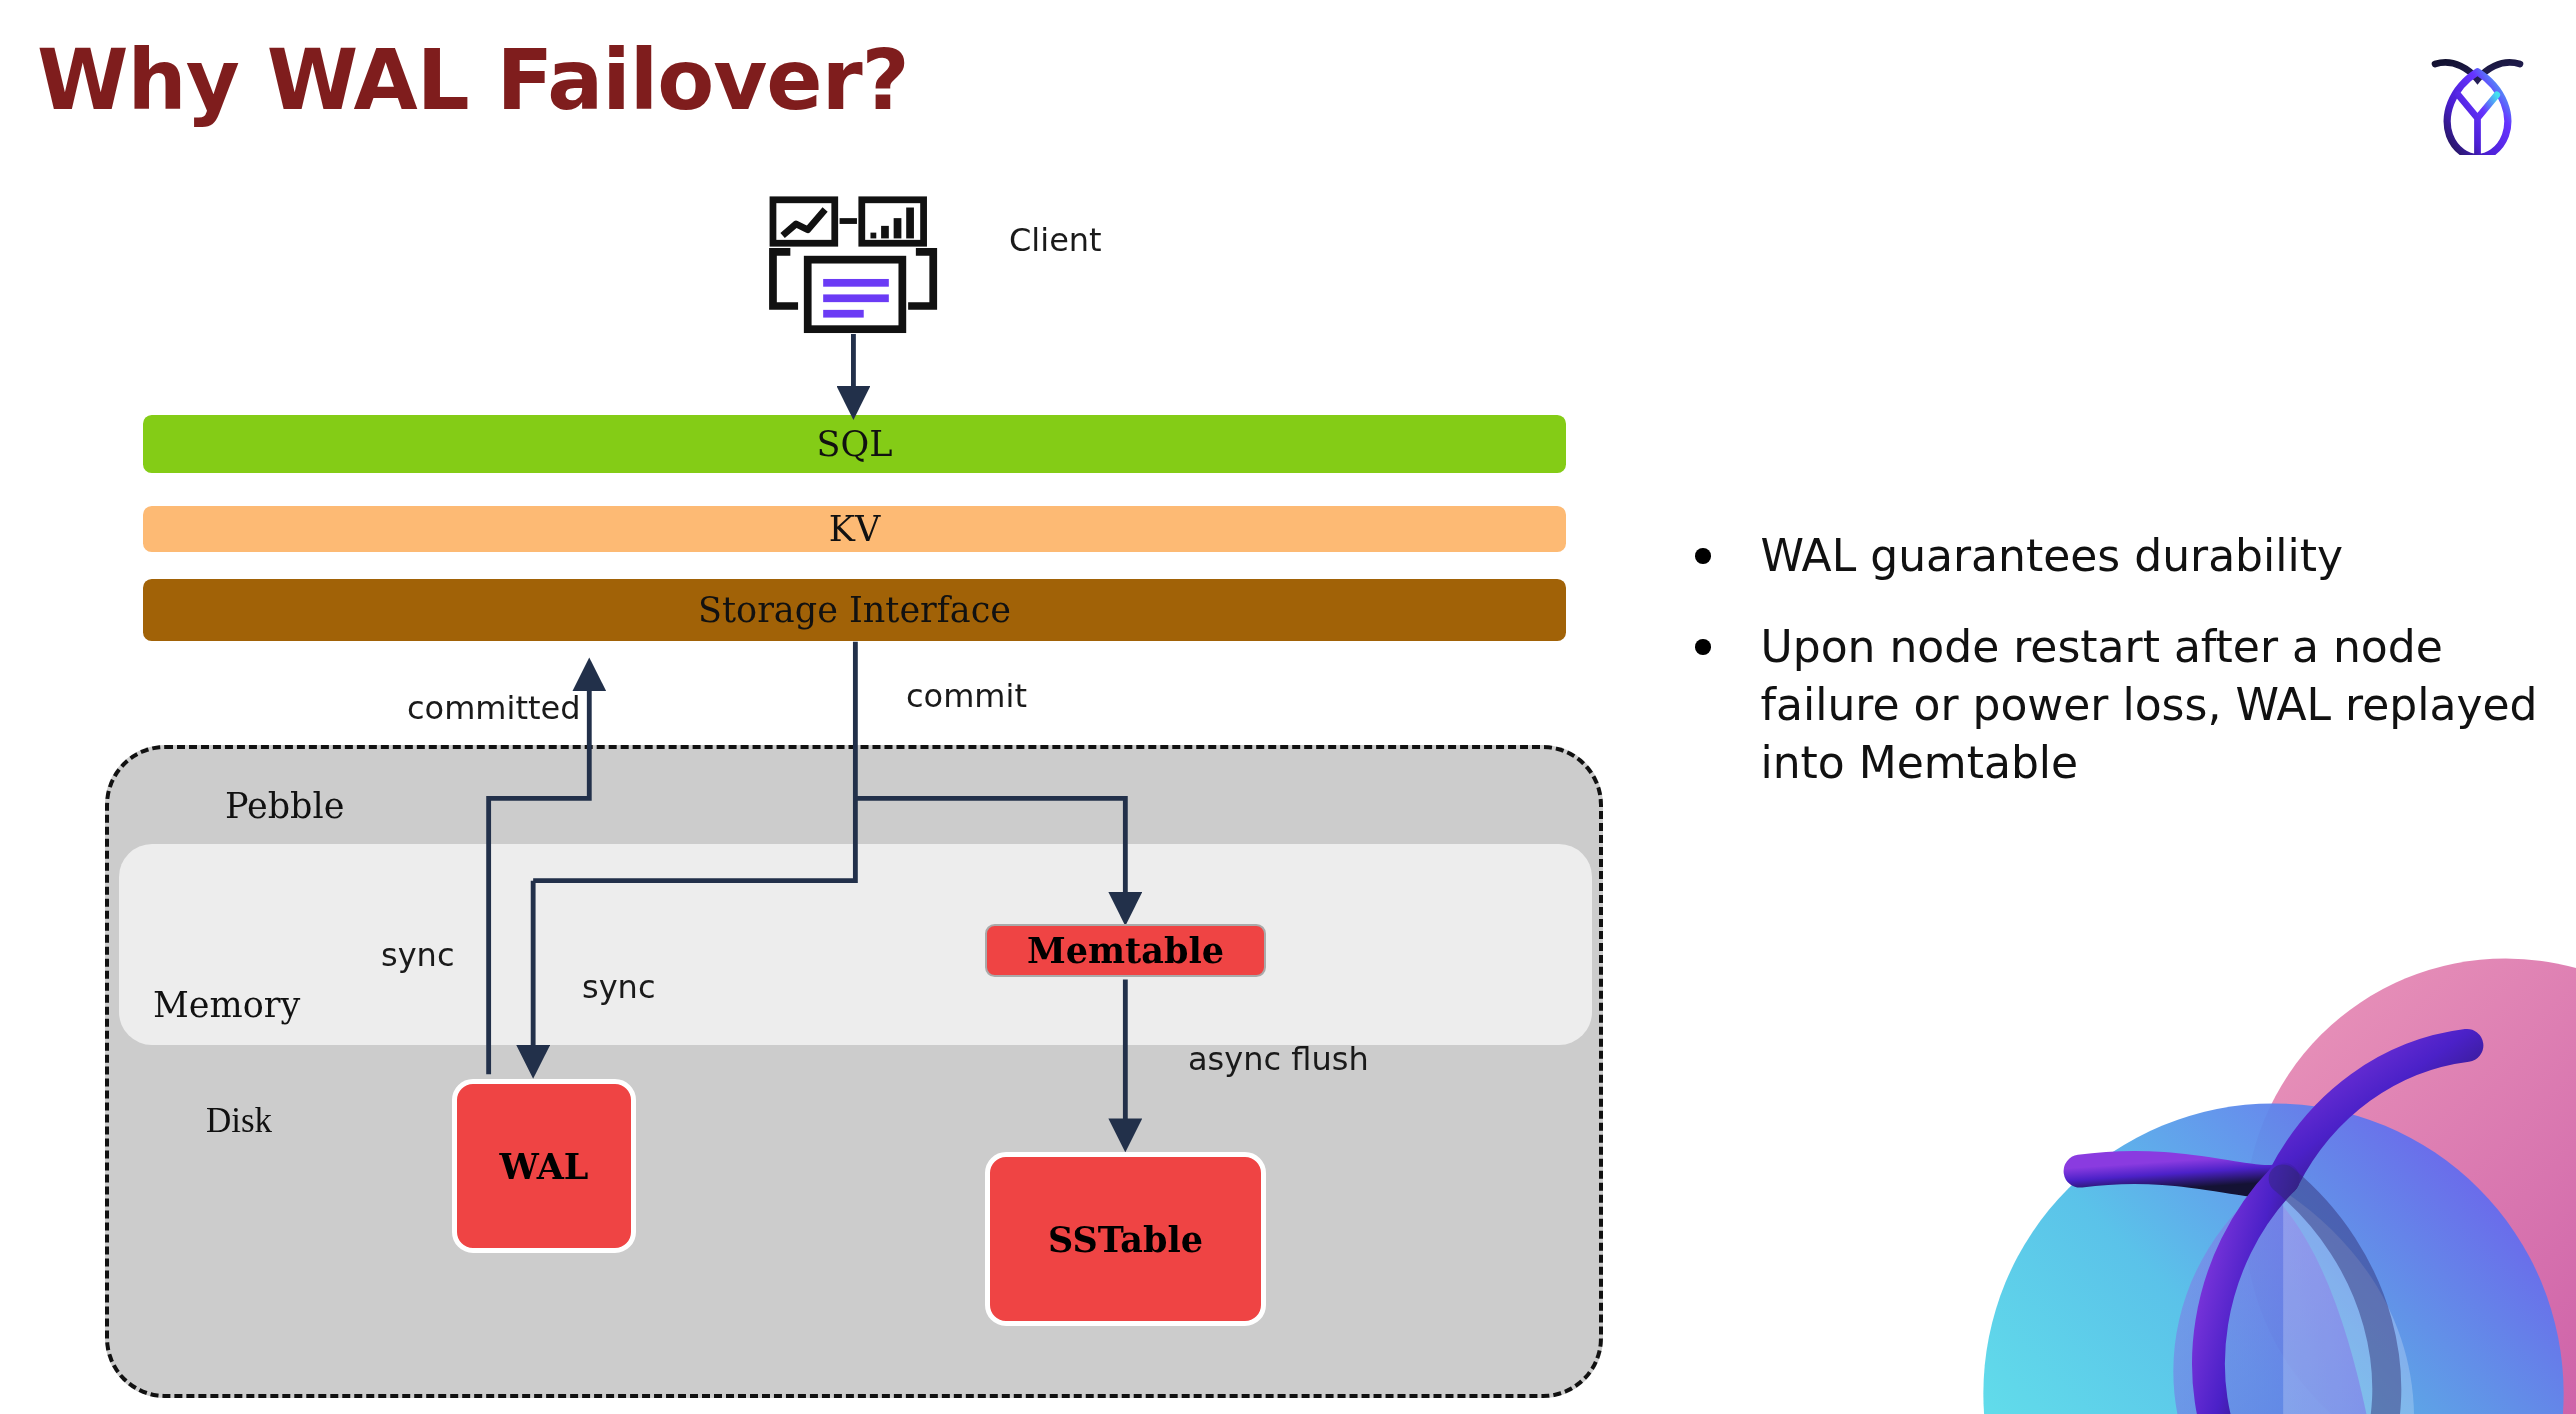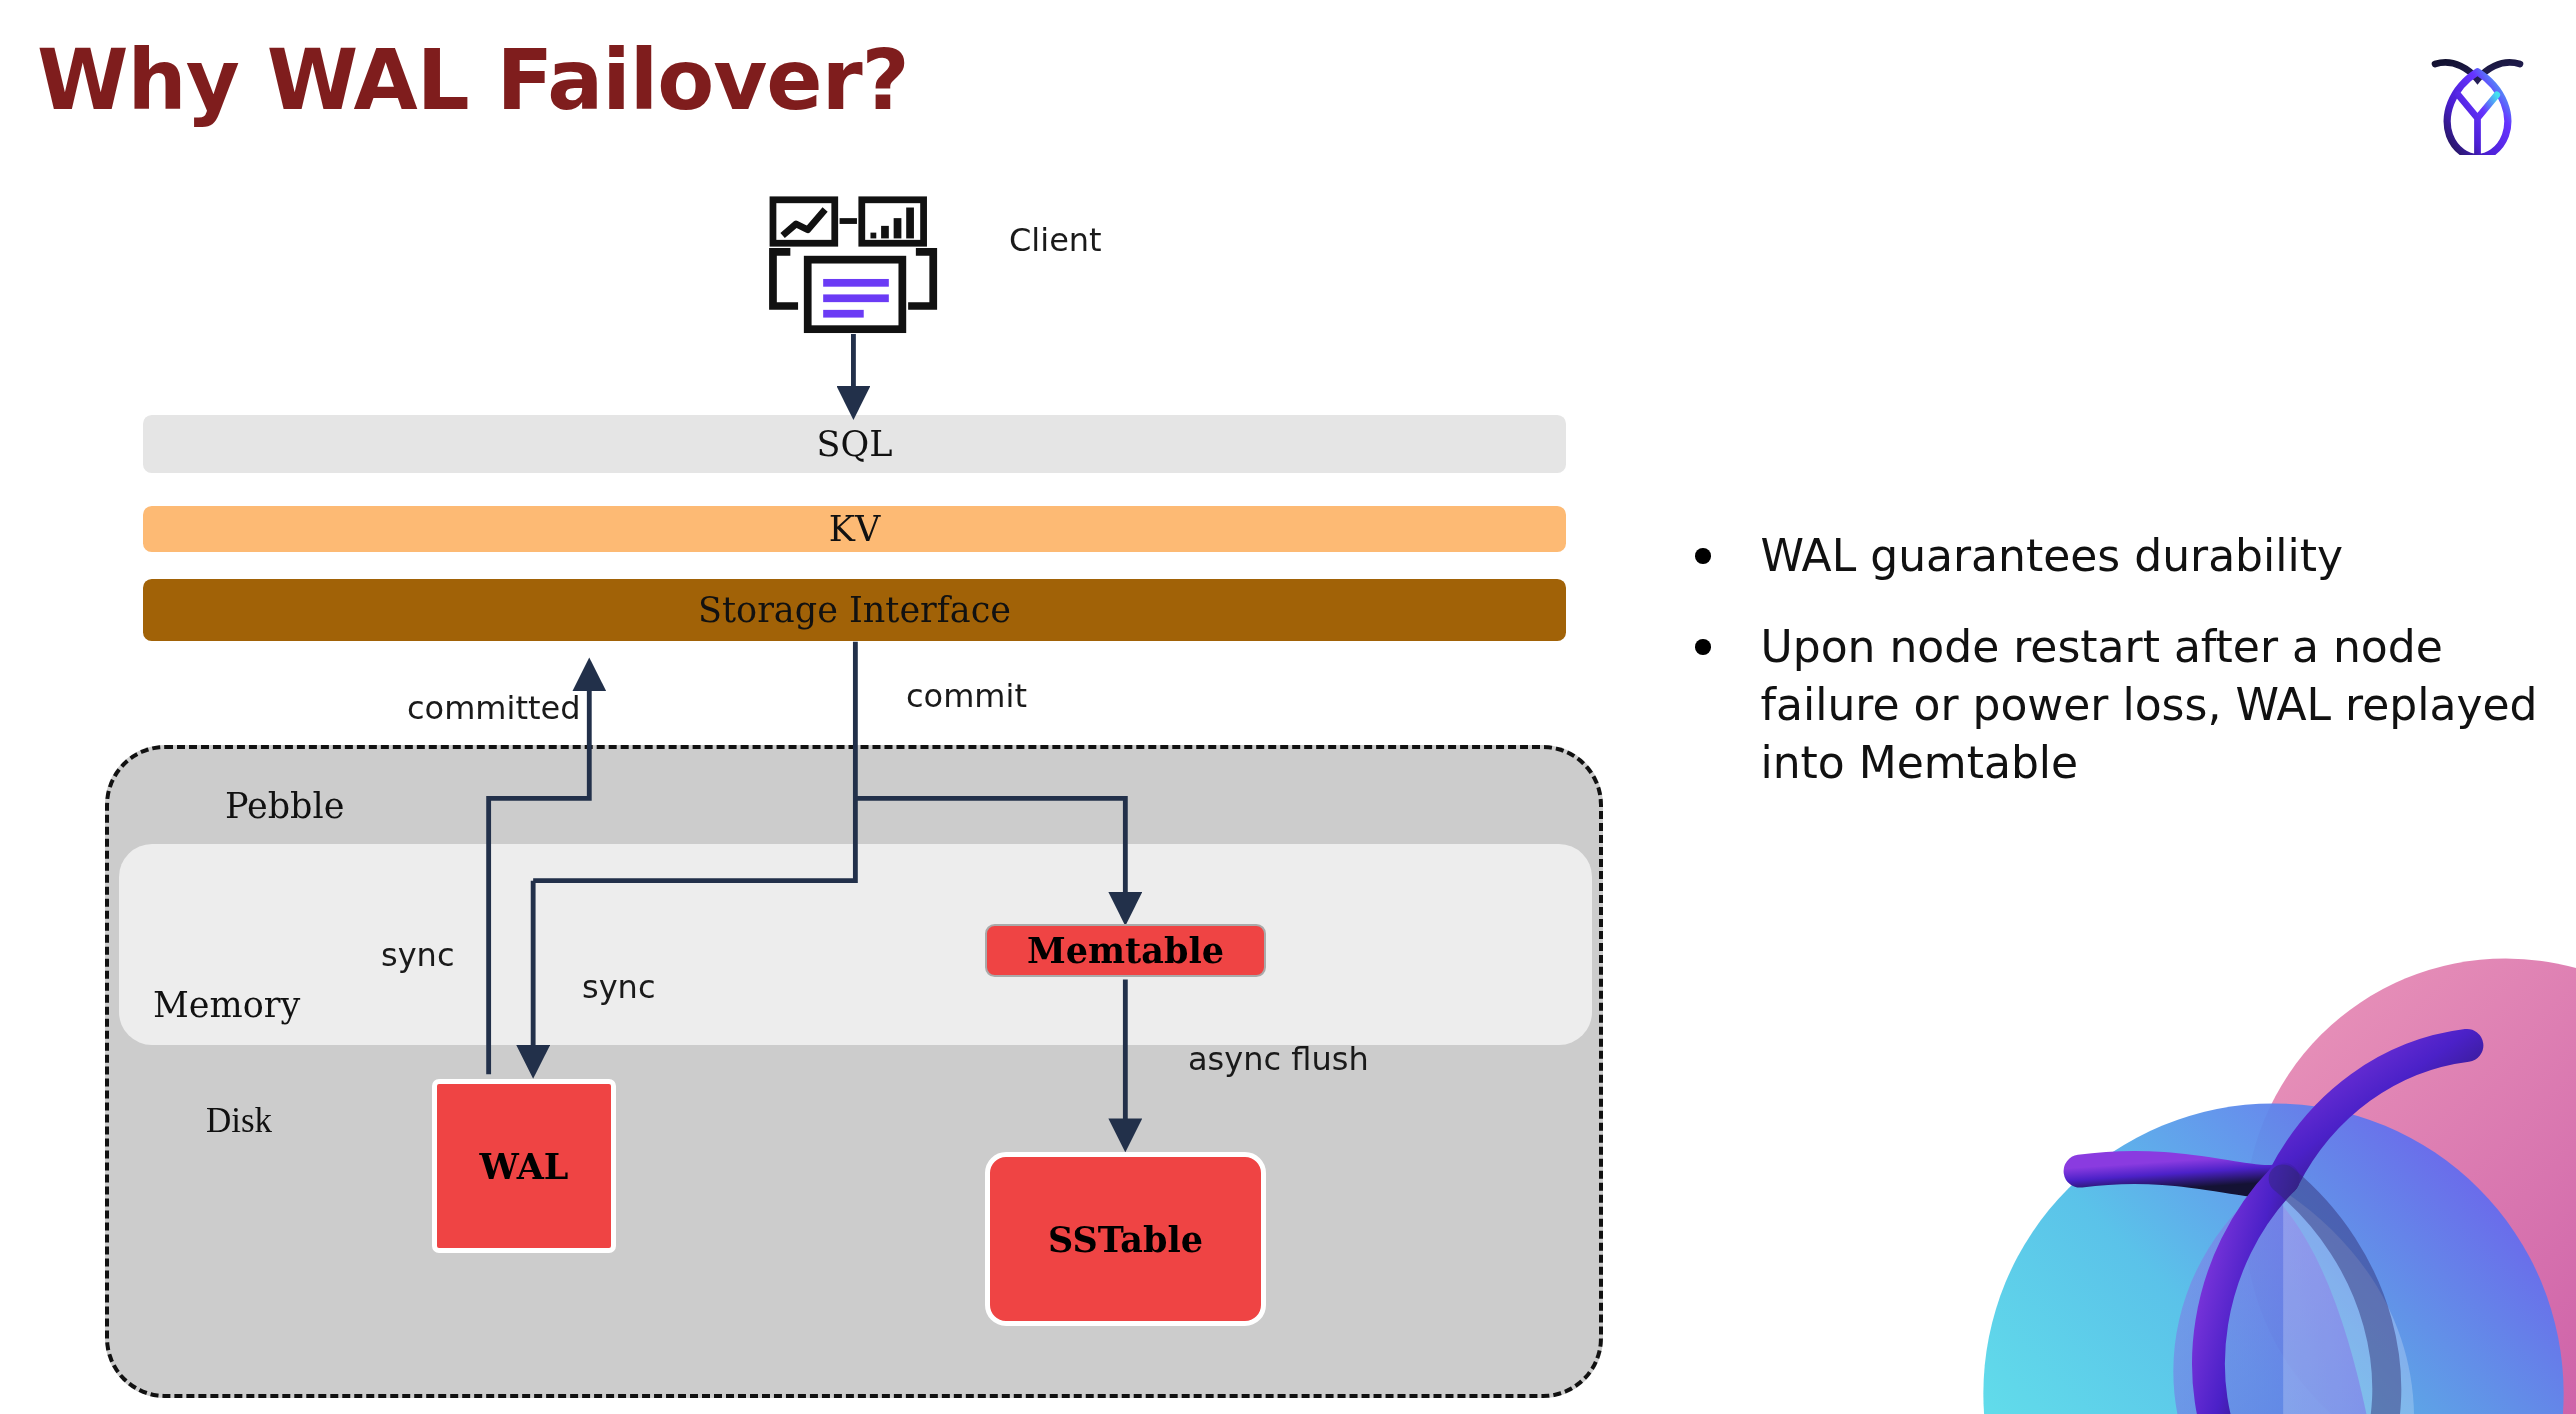--- a/index.html
+++ b/index.html
@@ -82,21 +82,21 @@
     left: 143px;
     width: 1423px;
     border-radius: 8.7px;
     display: flex;
     align-items: center;
     justify-content: center;
     font-family: "DejaVu Serif", serif;
     font-size: 35px;
     color: #111111;
   }
-  .layer-sql { top: 415px; height: 58px; background: #e5e5e5; }
+  .layer-sql { top: 415px; height: 58px; background: #84cc16; }
   .layer-kv  { top: 506px; height: 46px; background: #fdba74; }
   .layer-si  { top: 579px; height: 62px; background: #a16207; }
 
   
   .pebble-box {
     position: absolute;
     left: 105px;
     top: 745px;
     width: 1498px;
     height: 653px;
@@ -152,23 +152,23 @@
     font-size: 35px;
     color: #000000;
     box-sizing: border-box;
   }
   .node-memtable {
     left: 985px; top: 924px; width: 281px; height: 53px;
     border: 2.9px solid #AAAAAA;
     border-radius: 9.7px;
   }
   .node-wal {
-    left: 432px; top: 1079px; width: 184px; height: 174px;
+    left: 452px; top: 1079px; width: 184px; height: 174px;
     border: 5.8px solid #ffffff;
-    border-radius: 7px;
+    border-radius: 21px;
   }
   .node-sstable {
     left: 985px; top: 1152px; width: 281px; height: 174px;
     border: 5.8px solid #ffffff;
     border-radius: 21px;
   }
 
   
   .edge-label {
     position: absolute;

